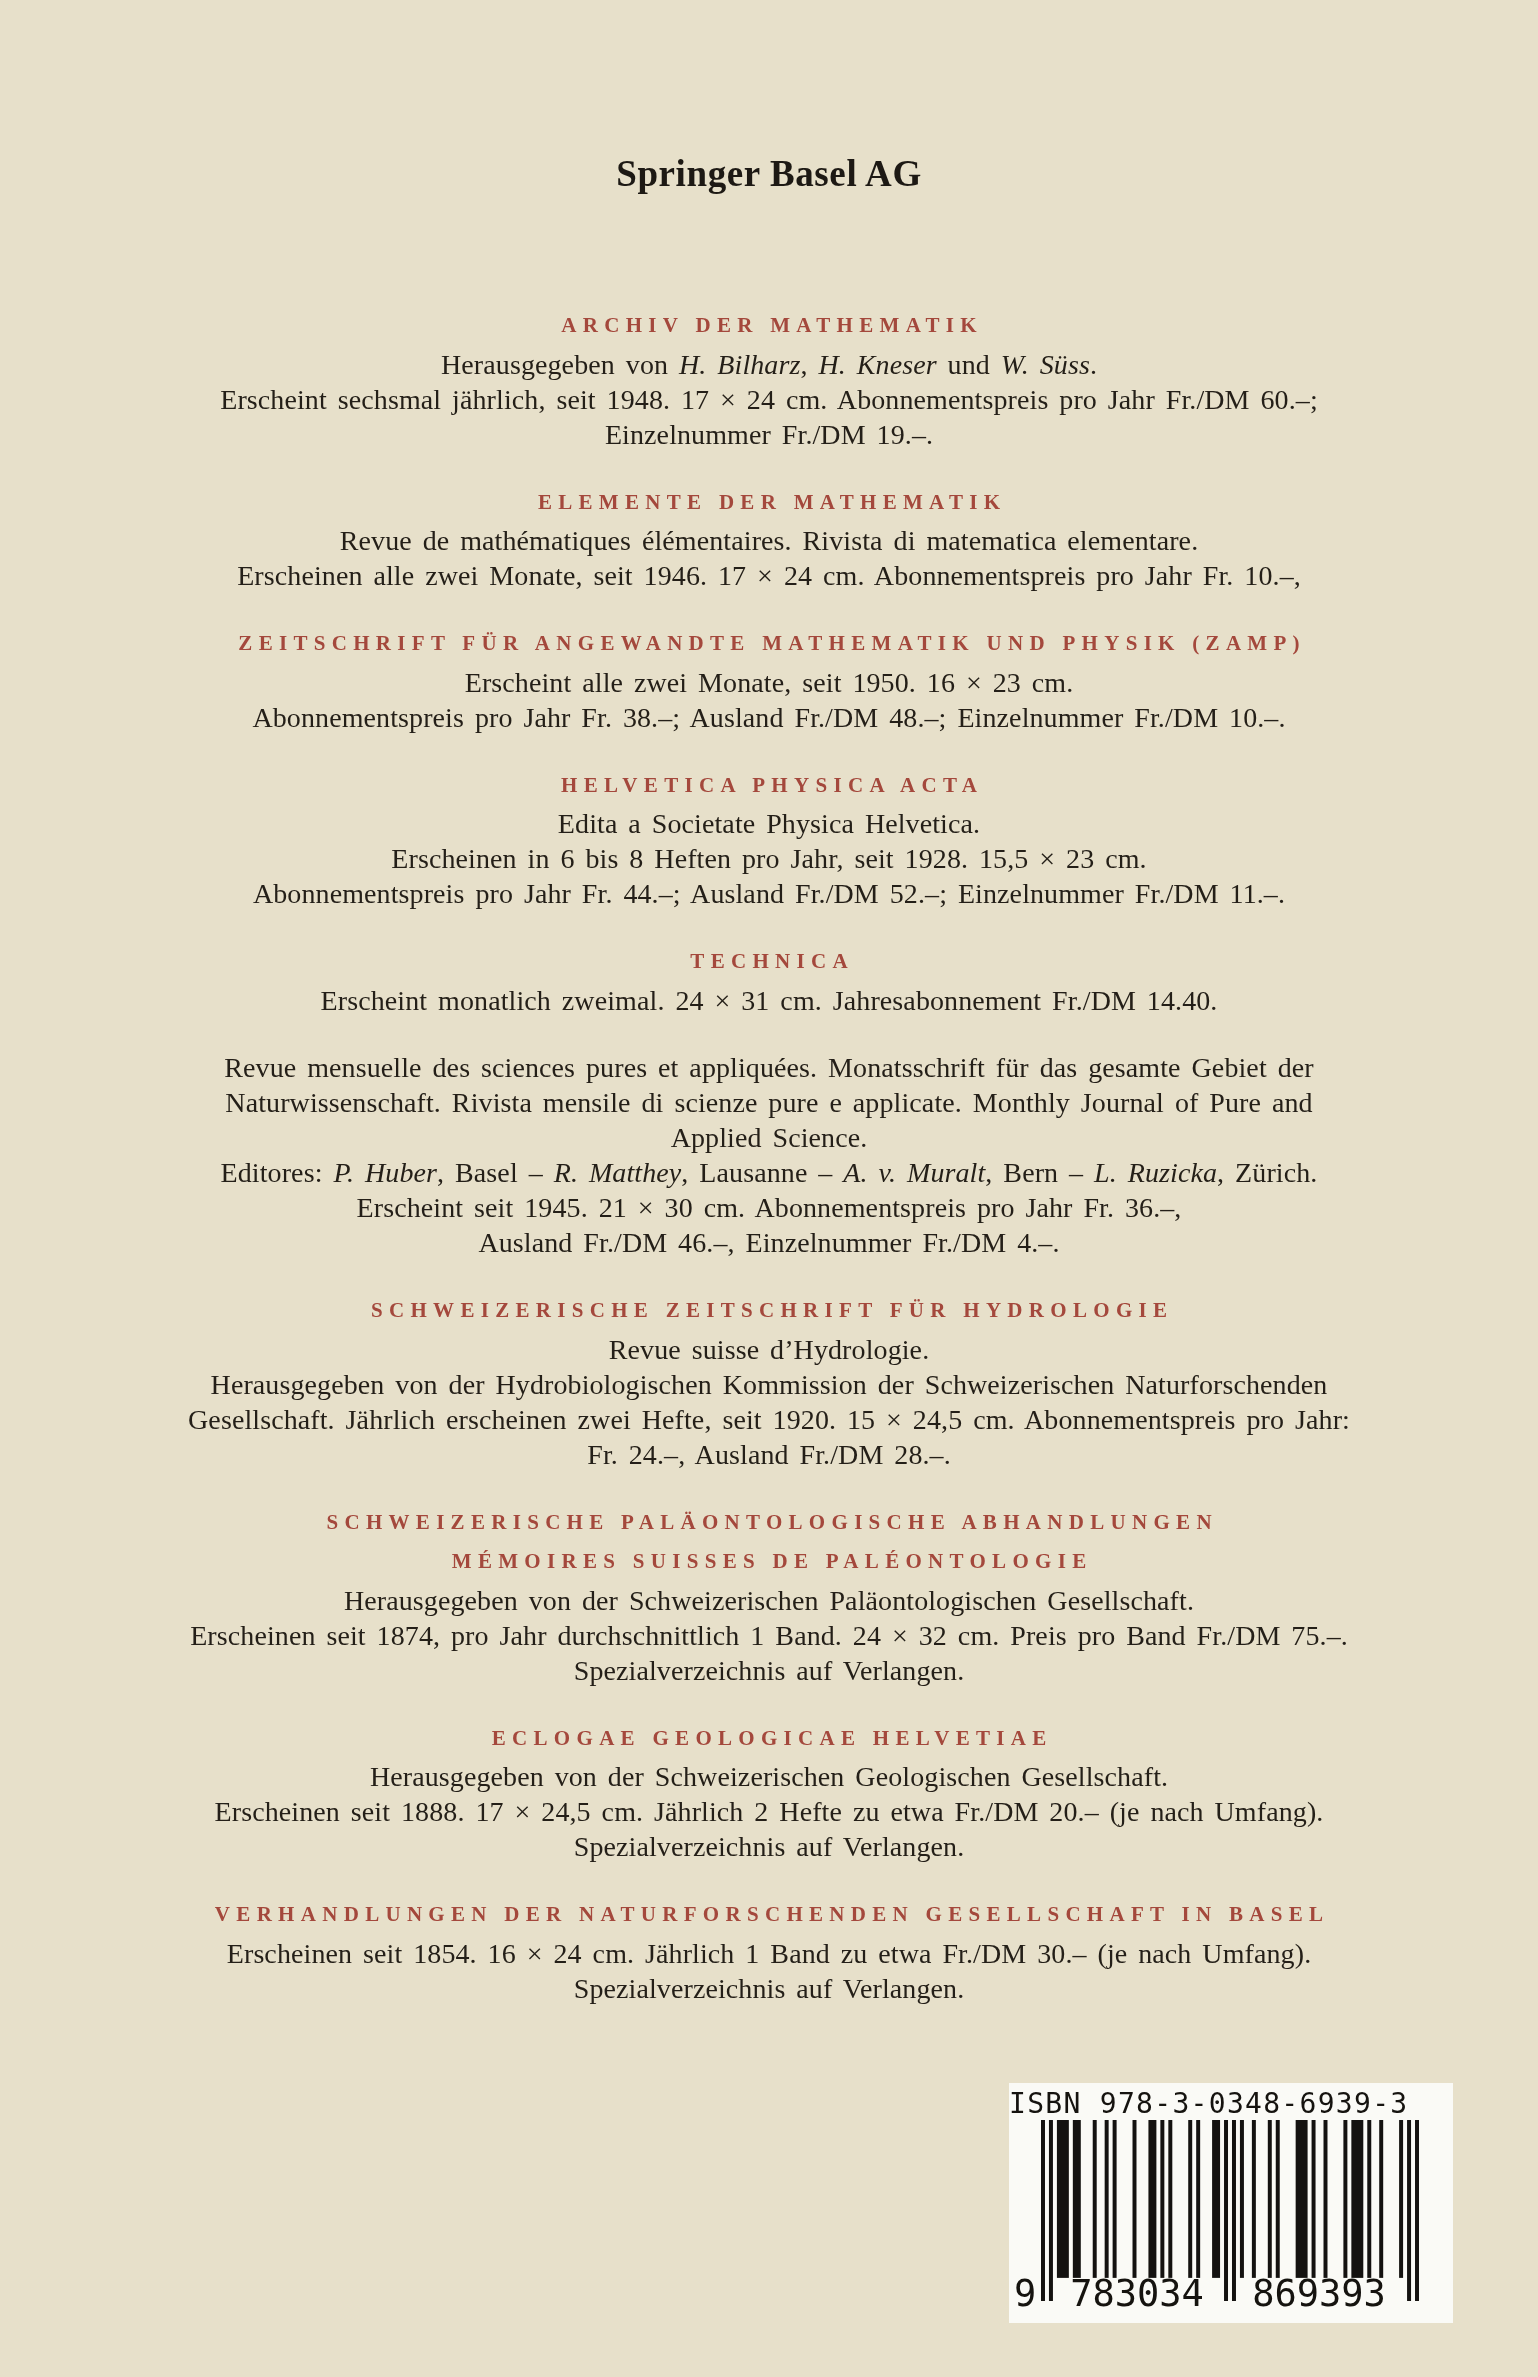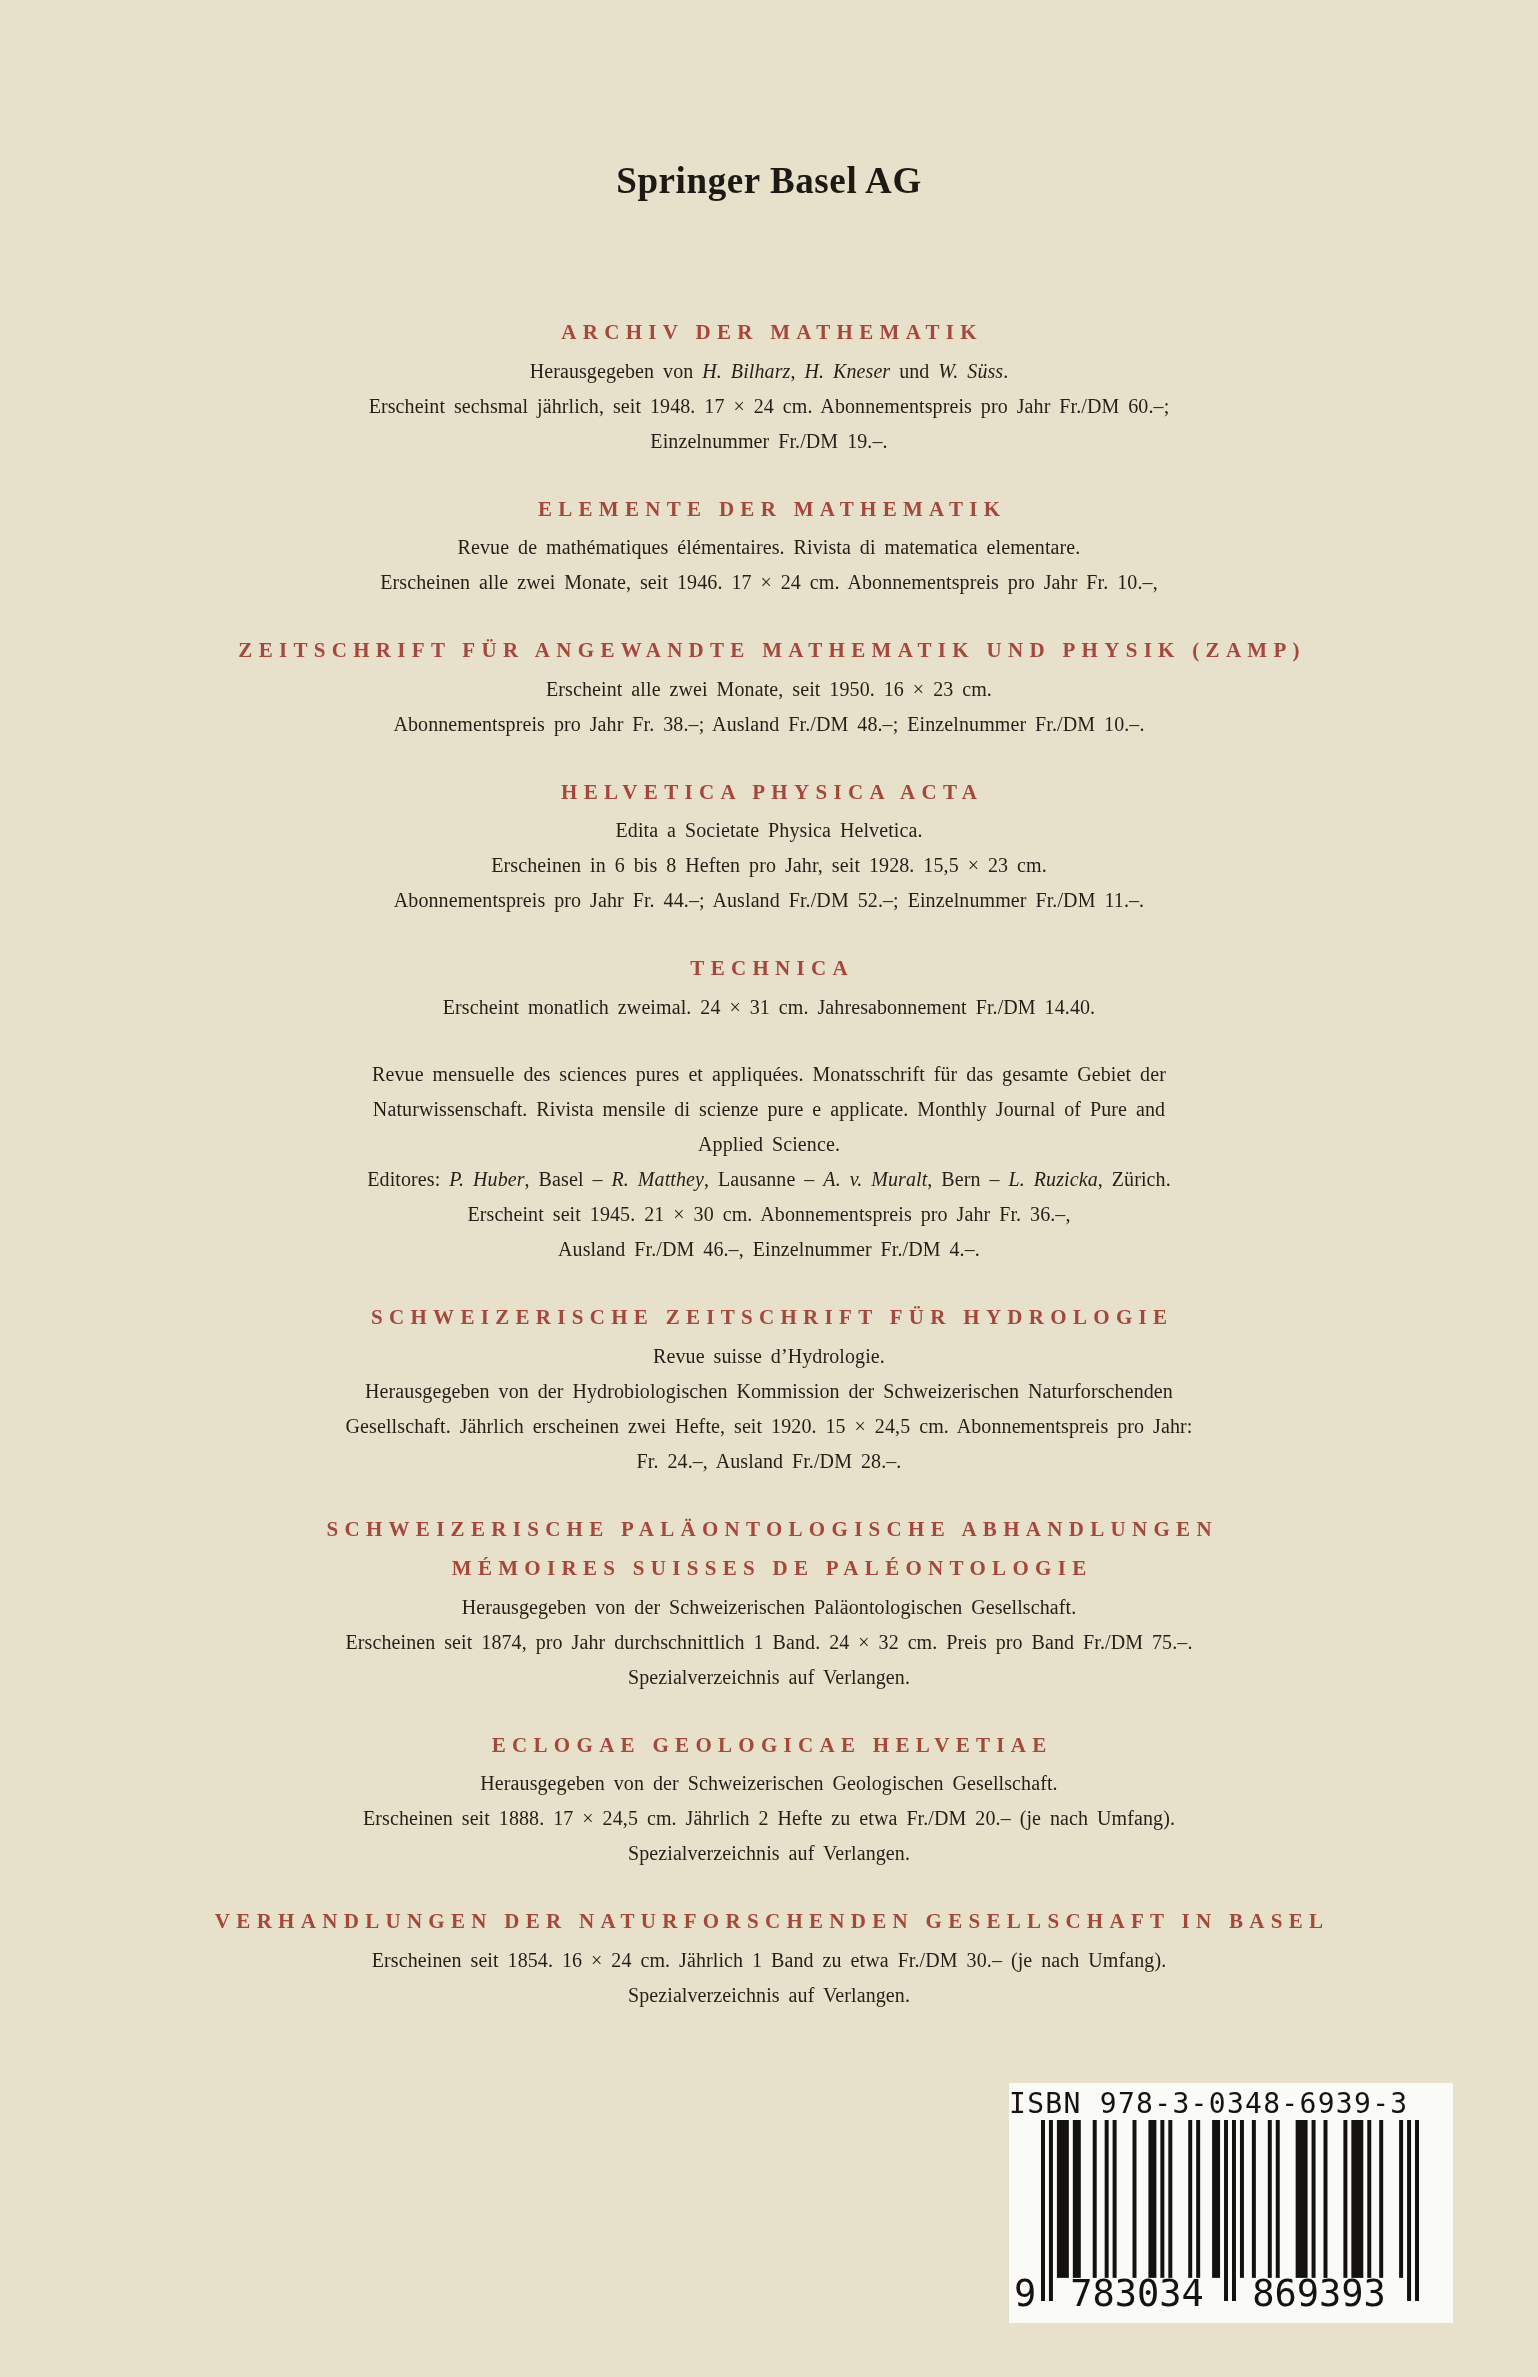--- a/index.html
+++ b/index.html
@@ -10,41 +10,41 @@
     background:#e7e0ca;
     overflow:hidden;
     font-family:"Liberation Serif", serif;
     color:#241f18;
   }
   .content{
     padding-top:140px;
     text-align:center;
   }
   .publisher-title{
-    margin:15px;
+    margin:8px;
     font-size:37px;
     font-weight:700;
     letter-spacing:0.6px;
     line-height:51px;
     color:#1d1914;
   }
   .sections{display:block;margin-top:25px;}
   .section{margin-top:32px;}
   .section:first-child{margin-top:108px;}
   .section-heading{
     font-size:21px;
     font-weight:700;
     color:#a4483c;
     letter-spacing:0.30em;
     line-height:37px;
     margin:0 0 2.6px 0;
     padding-left:0.30em; 
   }
   .body-line{
-    font-size:20px;
+    font-size:28px;
     line-height:35px;
     word-spacing:3.8px;
     letter-spacing:0.1px;
     margin:0 38px;
     white-space:nowrap;
   }
   .body-line .it{font-style:italic;}
   
   .barcode-box{
     position:absolute;

